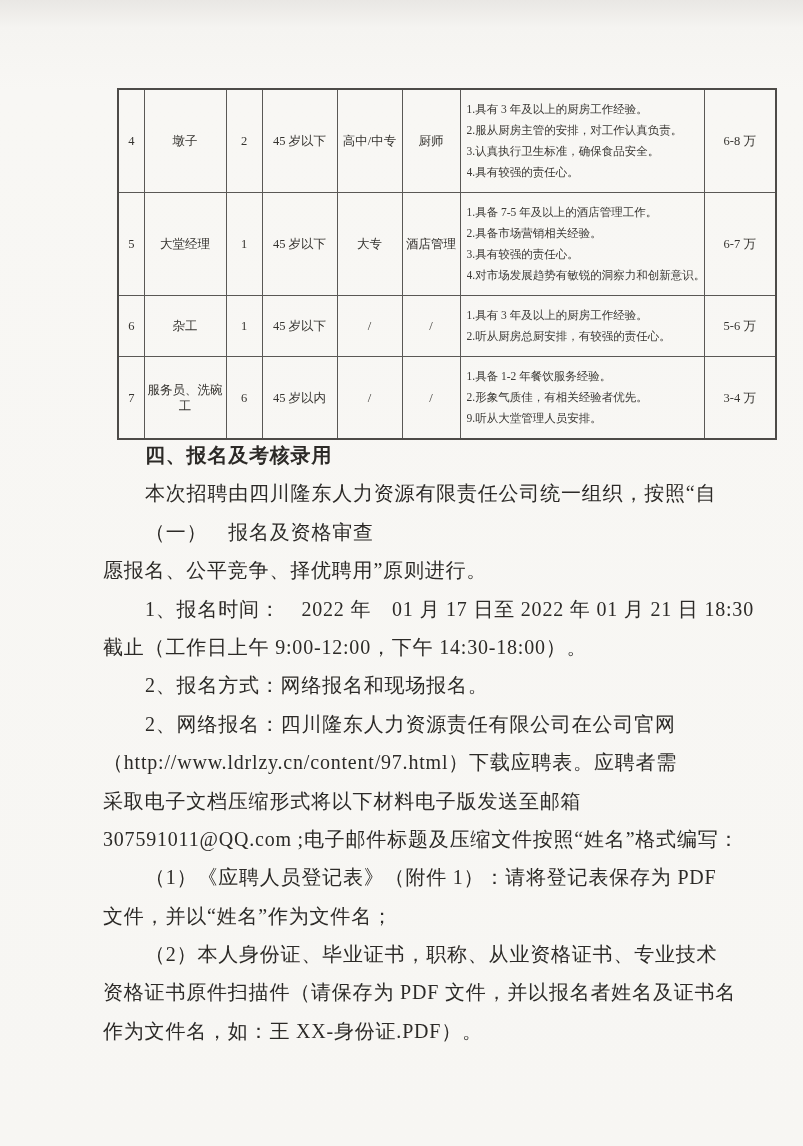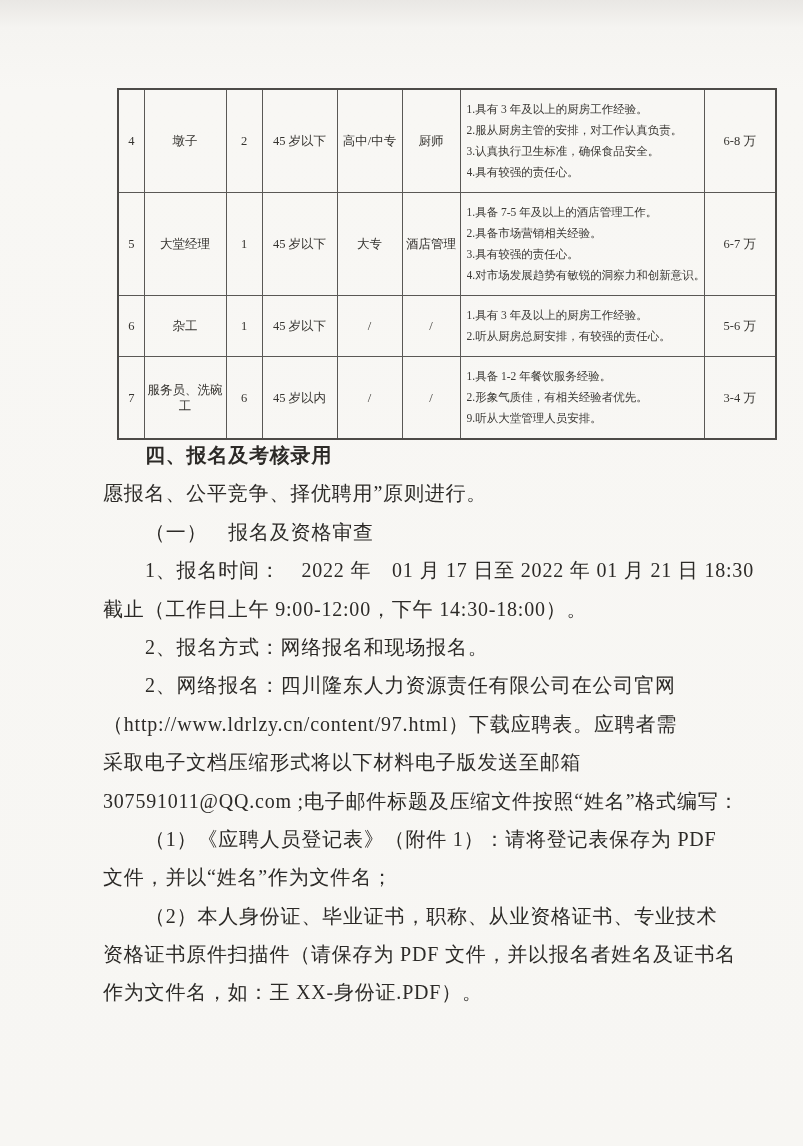--- a/index.html
+++ b/index.html
@@ -138,22 +138,23 @@
           <div class="req-line">2.形象气质佳，有相关经验者优先。</div>
           <div class="req-line">9.听从大堂管理人员安排。</div>
         </td>
         <td>3-4 万</td>
       </tr>
     </tbody>
   </table>
 
   <div class="text-block">
     <div class="tline indent bold">四、报名及考核录用</div>
+    <div class="tline indent">本次招聘由四川隆东人力资源有限责任公司统一组织，按照“自</div>
+    <div class="tline indent">（一）　报名及资格审查</div>
     <div class="tline">愿报名、公平竞争、择优聘用”原则进行。</div>
-    <div class="tline indent">（一）　报名及资格审查</div>
     <div class="tline indent">1、报名时间：　2022 年　01 月 17 日至 2022 年 01 月 21 日 18:30</div>
     <div class="tline">截止（工作日上午 9:00-12:00，下午 14:30-18:00）。</div>
     <div class="tline indent">2、报名方式：网络报名和现场报名。</div>
     <div class="tline indent">2、网络报名：四川隆东人力资源责任有限公司在公司官网</div>
     <div class="tline">（http://www.ldrlzy.cn/content/97.html）下载应聘表。应聘者需</div>
     <div class="tline">采取电子文档压缩形式将以下材料电子版发送至邮箱</div>
     <div class="tline">307591011@QQ.com ;电子邮件标题及压缩文件按照“姓名”格式编写：</div>
     <div class="tline indent">（1）《应聘人员登记表》（附件 1）：请将登记表保存为 PDF</div>
     <div class="tline">文件，并以“姓名”作为文件名；</div>
     <div class="tline indent">（2）本人身份证、毕业证书，职称、从业资格证书、专业技术</div>

